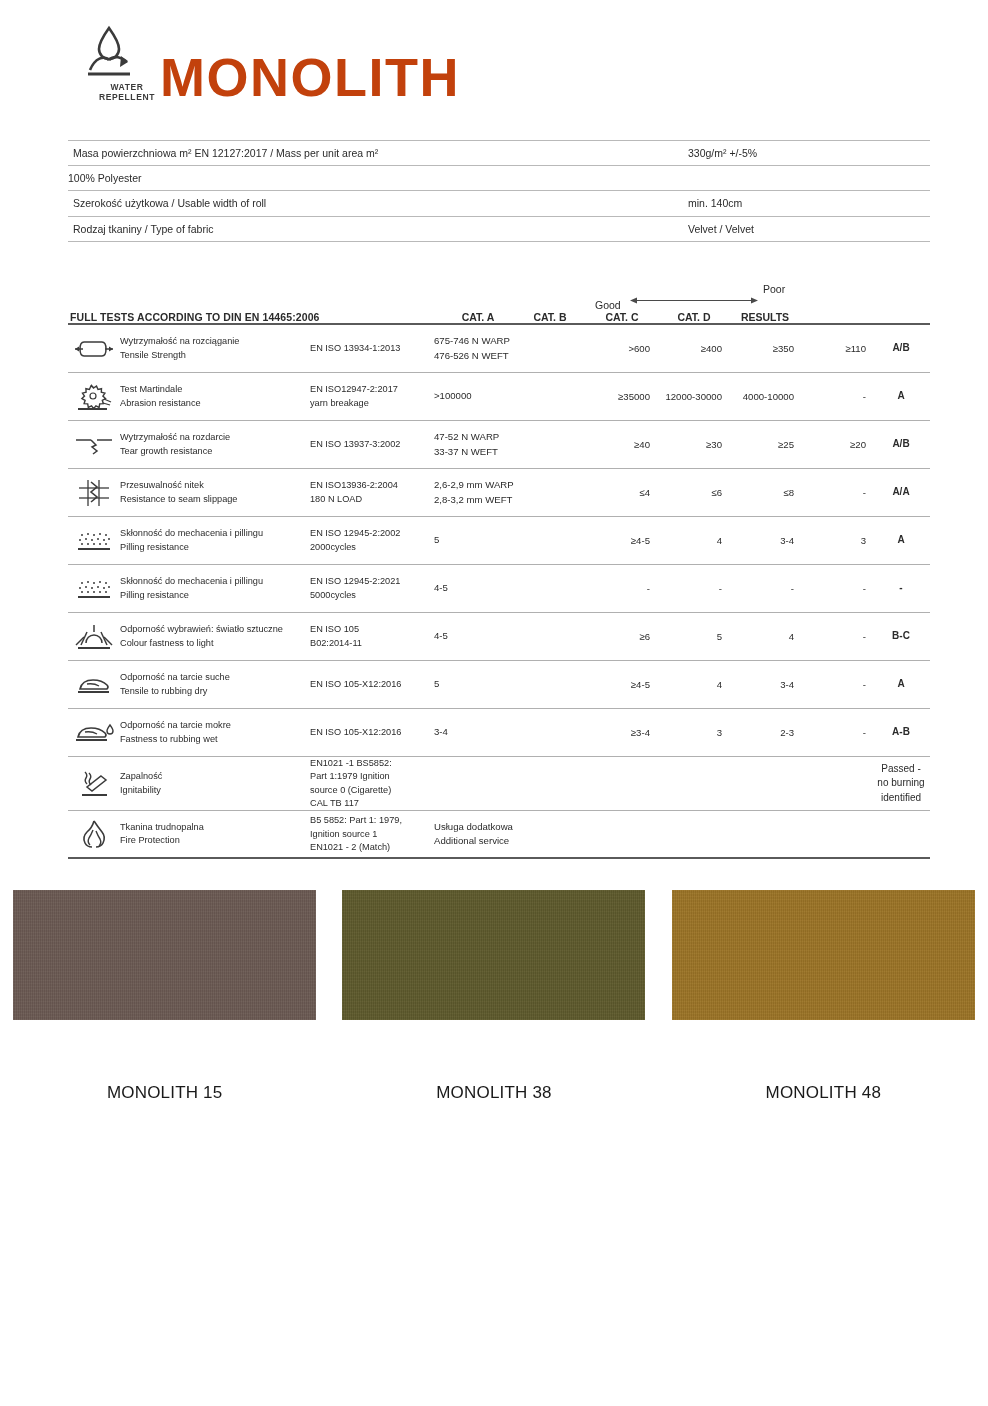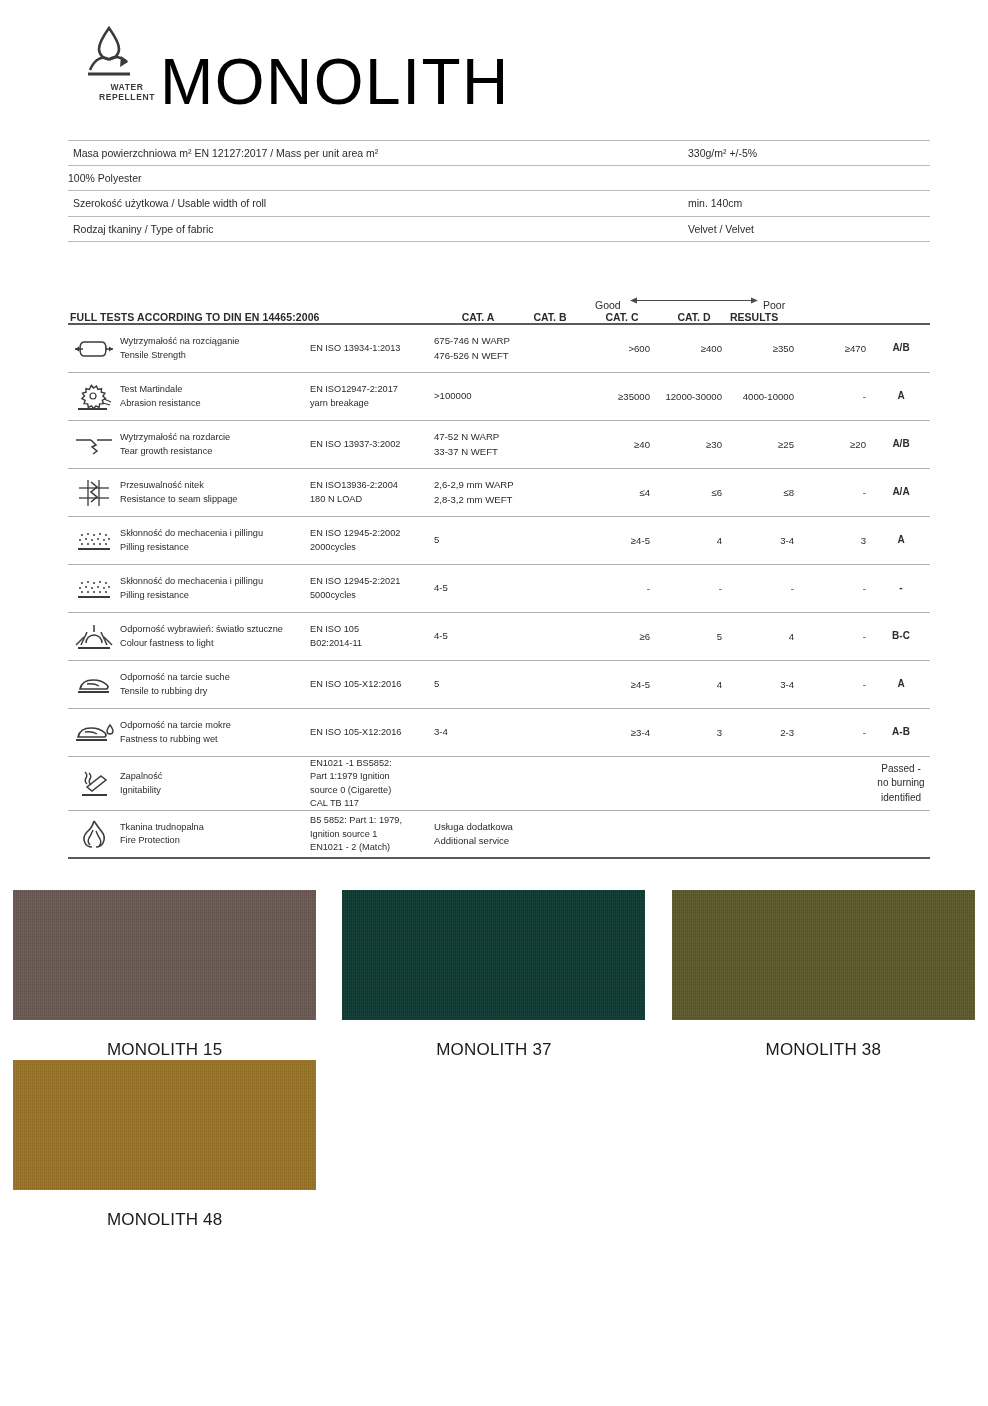--- a/index.html
+++ b/index.html
@@ -21,22 +21,22 @@
     position:absolute; left:72px; top:24px; width:74px; height:82px;
     display:flex; flex-direction:column; align-items:center;
   }
   .wr-badge svg { display:block; }
   .wr-text {
     font-size:8.5px; font-weight:bold; letter-spacing:.6px;
     color:#3b3b3b; text-align:center; line-height:1.22; margin-top:2px;margin-left:36px;
   }
   .brand-title {
     position:absolute; left:160px; top:50px;
-    font-size:64px; font-weight:400; letter-spacing:1.5px;
-    color:#000000; line-height:1;
+    font-size:54px; font-weight:700; letter-spacing:1.5px;
+    color:#c2410c; line-height:1;
   }
 
   
   .spec {
     position:absolute; left:68px; top:140px; width:862px;
   }
   .spec-row {
     display:flex; align-items:center;
     height:25.5px;
     border-bottom:1.6px solid #b9b9b9;
@@ -47,31 +47,31 @@
   .spec-value { flex:1; color:#2b2b2b; }
 
   
   .tests {
     position:absolute; left:68px; top:283px; width:862px;
   }
   .gp-scale {
     position:relative; height:18px; width:862px;
   }
   .gp-good { position:absolute; left:527px; top:16px; font-size:10.5px; }
-  .gp-poor { position:absolute; left:695px; top:16px; font-size:10.5px; }
+  .gp-poor { position:absolute; left:695px; top:0; font-size:10.5px; }
   .gp-arrow { position:absolute; left:562px; top:8px; width:128px; height:9px; }
 
   .th-row {
     display:flex; align-items:flex-end;
     height:22px;
     font-size:10.5px; font-weight:bold; color:#2b2b2b;
   }
   .th-title { flex:0 0 374px; padding-left:2px; letter-spacing:.1px; }
   .th-cat { flex:0 0 72px; text-align:center; }
-  .th-res { flex:0 0 70px; }
+  .th-res { flex:0 0 70px; text-align:center; }
 
   .tbl { border-top:2px solid #5a5a5a; }
 
   .tr {
     display:flex; align-items:center;
     border-bottom:1.6px solid #b0b0b0;
     min-height:48px;
     font-size:9.2px;
   }
   .tr:last-child { border-bottom:2px solid #5a5a5a; }
@@ -88,21 +88,21 @@
 
   
   .swatches {
     position:absolute; left:0; top:890px; width:988px;
   }
   .sw-grid {
     display:flex; flex-wrap:wrap;
   }
   .sw-cell {
     width:329.33px;
-    display:flex; flex-direction:column; align-items:center;
+    display:flex; flex-direction:column; align-items:center;gap:43px;
   }
   .sw-chip {
     width:303px; height:130px;
     position:relative; overflow:hidden;
   }
   .sw-chip .tex {
     position:absolute; inset:0;
     background-image:
       repeating-linear-gradient(90deg, rgba(255,255,255,.035) 0 1px, rgba(0,0,0,.045) 1px 2px),
       repeating-linear-gradient(0deg, rgba(255,255,255,.02) 0 1px, rgba(0,0,0,.03) 1px 3px);
@@ -197,21 +197,21 @@
         <div class="c-norm">
           <div>EN ISO 13934-1:2013</div>
         </div>
         <div class="c-val">
           <div>675-746 N WARP</div>
           <div>476-526 N WEFT</div>
         </div>
         <div class="c-cat">&gt;600</div>
         <div class="c-cat">≥400</div>
         <div class="c-cat">≥350</div>
-        <div class="c-cat">≥470</div>
+        <div class="c-cat">≥110</div>
         <div class="c-res">
           <div>A/B</div>
         </div>
       </div>
       <div class="tr">
         <div class="c-icon">
           <svg width="40" height="30" viewBox="0 0 40 30">
             <path d="M17 3 l2.5 3 3-2 1.5 3.5 3.5-0.8 -0.2 3.6 3.6 0.8 -2 3 2.6 2.4 -3.2 1.8 1 3.4 -3.6 0.2 -0.6 3.5 -3.2 -1.6 -2.2 2.8 -2.2 -2.8 -3.2 1.6 -0.6 -3.5 -3.6 -0.2 1 -3.4 -3.2 -1.8 2.6 -2.4 -2 -3 3.6 -0.8 -0.2 -3.6 3.5 0.8 1.5 -3.5 3 2 z" fill="none" stroke="#3b3b3b" stroke-width="1.4"></path>
             <circle cx="19" cy="14" r="3" fill="none" stroke="#3b3b3b" stroke-width="1.2"></circle>
             <line x1="30" y1="17" x2="37" y2="20" stroke="#3b3b3b" stroke-width="1.3"></line>
@@ -523,26 +523,20 @@
 
 <div class="swatches">
   <div class="sw-grid" id="swatch-grid">
       <div class="sw-cell">
         <div class="sw-chip" style="background: rgb(107, 90, 83);">
           <div class="tex"></div>
         </div>
         <div class="sw-label">MONOLITH 15</div>
       </div>
       <div class="sw-cell">
-        <div class="sw-chip" style="background: rgb(13, 58, 50);">
-          <div class="tex"></div>
-        </div>
-        <div class="sw-label">MONOLITH 37</div>
-      </div>
-      <div class="sw-cell">
         <div class="sw-chip" style="background: rgb(94, 90, 44);">
           <div class="tex"></div>
         </div>
         <div class="sw-label">MONOLITH 38</div>
       </div>
       <div class="sw-cell">
         <div class="sw-chip" style="background: rgb(156, 116, 38);">
           <div class="tex"></div>
         </div>
         <div class="sw-label">MONOLITH 48</div>

